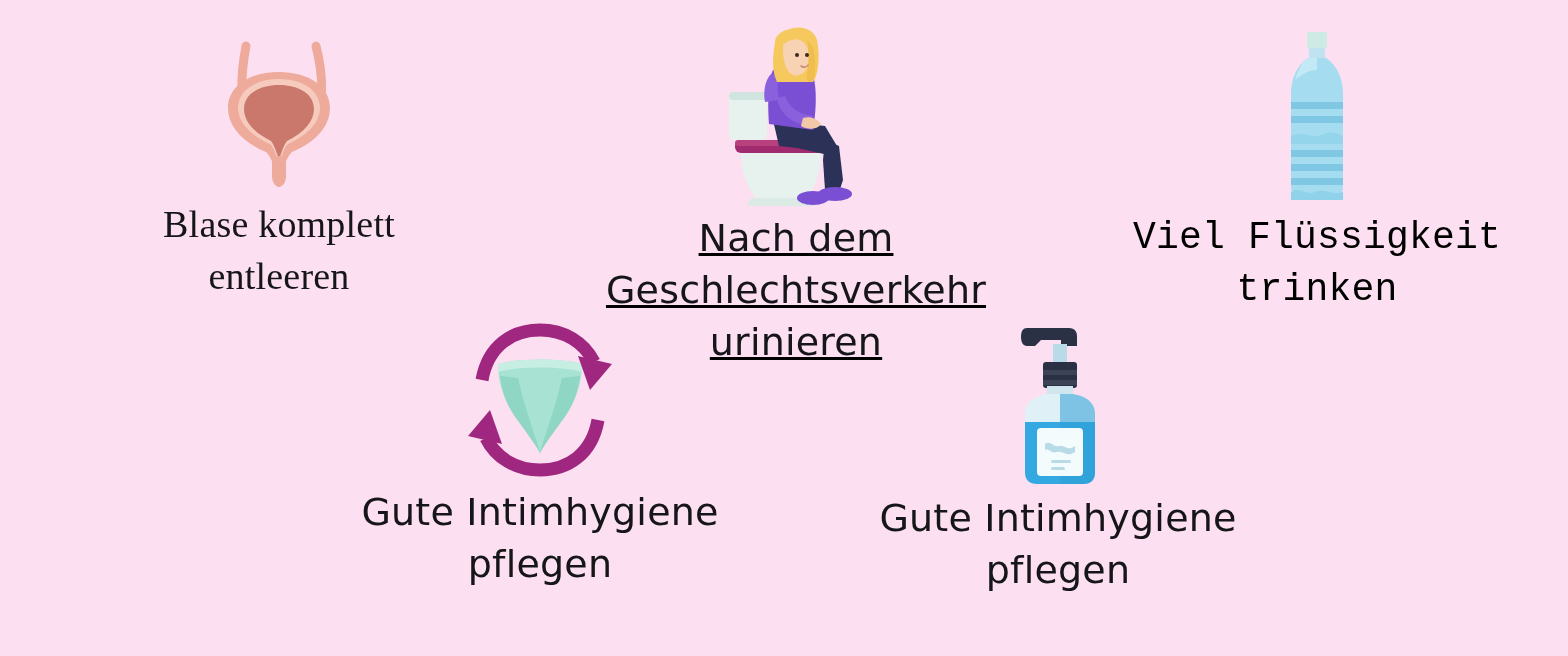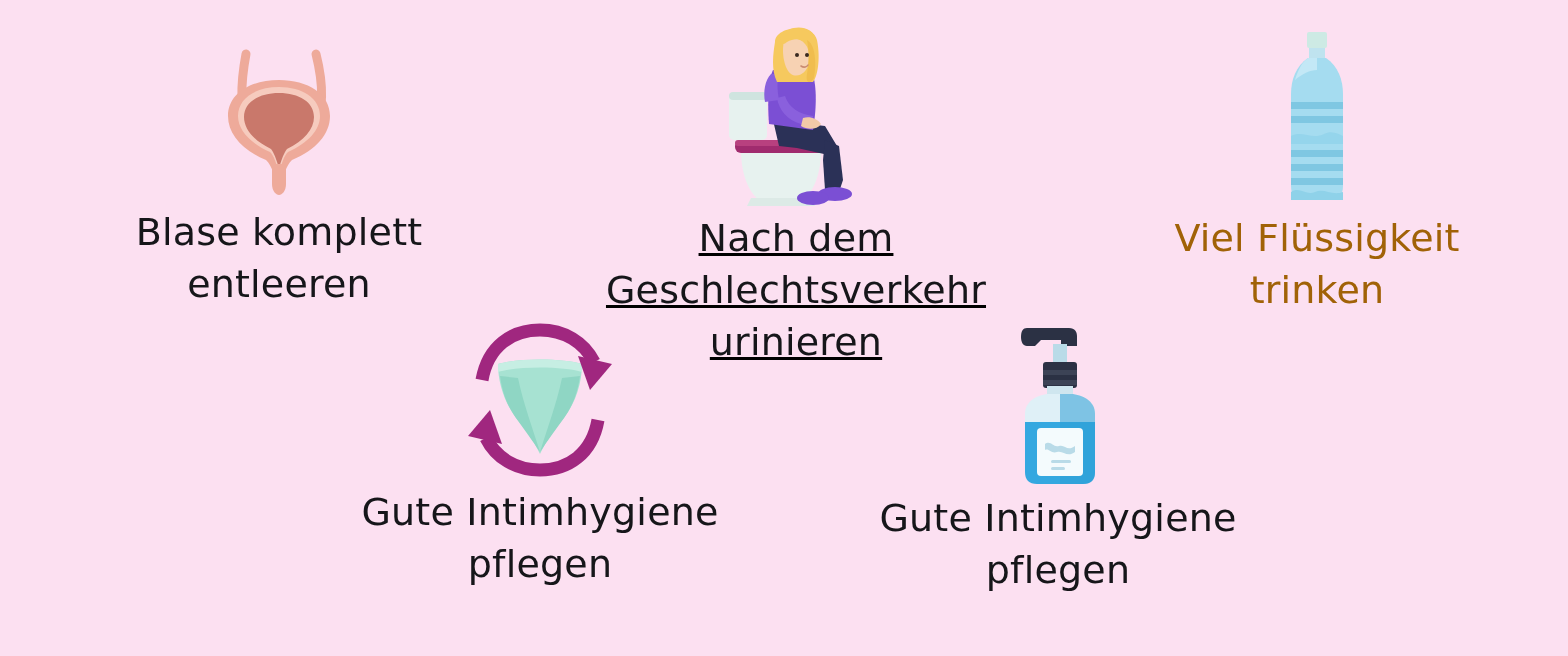--- a/index.html
+++ b/index.html
@@ -19,21 +19,21 @@
     color:#16161a;
     font-size:38px;
     line-height:52px;
     font-weight:400;
     letter-spacing:0.2px;
     white-space:pre-line;
     margin-top:6px;
   }
 
   
-  #tip-bladder   {left:78px;   top:24px;  width:402px;}
+  #tip-bladder   {left:78px;   top:16px;  width:402px;font-family:Liberation Serif, serif;}
   #tip-toilet    {left:596px;  top:20px;  width:400px;text-decoration:underline;}
   #tip-water     {left:1118px; top:24px;  width:398px;}
   #tip-underwear {left:340px;  top:320px; width:400px;}
   #tip-soap      {left:858px;  top:318px; width:400px;}
 
   #tip-bladder .icon-wrap{height:176px;}
   #tip-toilet .icon-wrap{height:186px;}
   #tip-water .icon-wrap{height:182px;}
   #tip-underwear .icon-wrap{height:160px;}
   #tip-soap .icon-wrap{height:168px;}
@@ -111,21 +111,21 @@
         <path d="M28 34 C22 38 18 46 15 56 C22 50 30 46 37 46 L37 34 Z" fill="#c3e8f6"></path>
         <rect x="11" y="78" width="52" height="7" fill="#7fc7e2"></rect>
         <rect x="11" y="92" width="52" height="7" fill="#7fc7e2"></rect>
         <rect x="11" y="126" width="52" height="7" fill="#7fc7e2"></rect>
         <rect x="11" y="140" width="52" height="7" fill="#7fc7e2"></rect>
         <rect x="11" y="154" width="52" height="7" fill="#7fc7e2"></rect>
         <path d="M11 112 C22 106 32 116 44 110 C52 106 58 110 63 112 L63 120 L11 120 Z" fill="#8fd2e9" opacity="0.7"></path>
         <path d="M11 168 C20 162 26 172 35 168 C44 164 52 172 63 168 L63 176 L11 176 Z" fill="#8fd2e9"></path>
       </svg>
     </div>
-    <div class="label" style="color: #a16207;">Viel Flüssigkeit
+    <div class="label" style="color: #000000; font-family: Liberation Mono, monospace;">Viel Flüssigkeit
 trinken</div>
   </div>
 
   <div class="tip" id="tip-underwear">
     <div class="icon-wrap">
       <svg width="168" height="160" viewBox="0 0 168 160">
 
         <path d="M42 44 C60 38 108 38 126 44 C126 62 120 82 108 98 C96 112 90 122 84 134 C78 122 72 112 60 98 C48 82 42 62 42 44 Z" fill="#a7e2d2"></path>
         <path d="M42 44 C60 38 108 38 126 44 L126 52 C108 46 60 46 42 52 Z" fill="#c6eee3"></path>
         <path d="M62 58 C68 86 76 106 84 132 C76 120 70 112 60 98 C50 84 46 70 44 56 Z" fill="#8fd6c4"></path>

